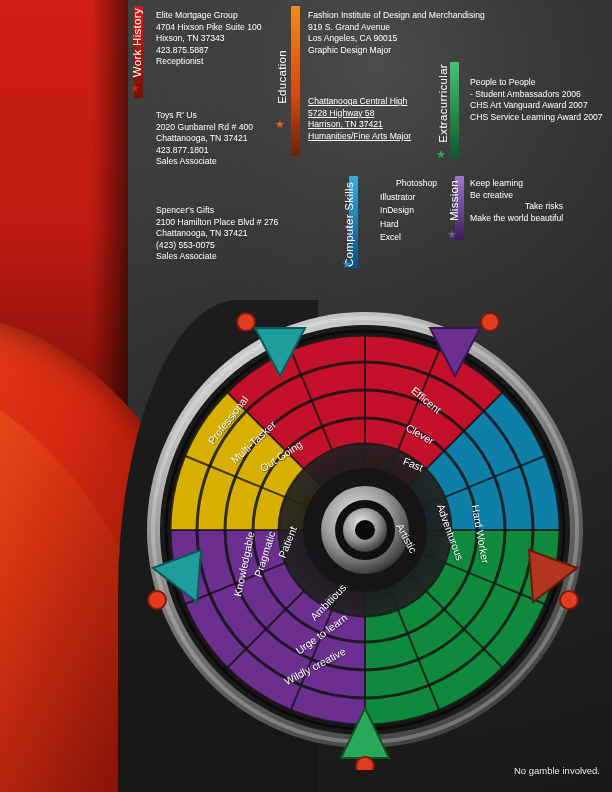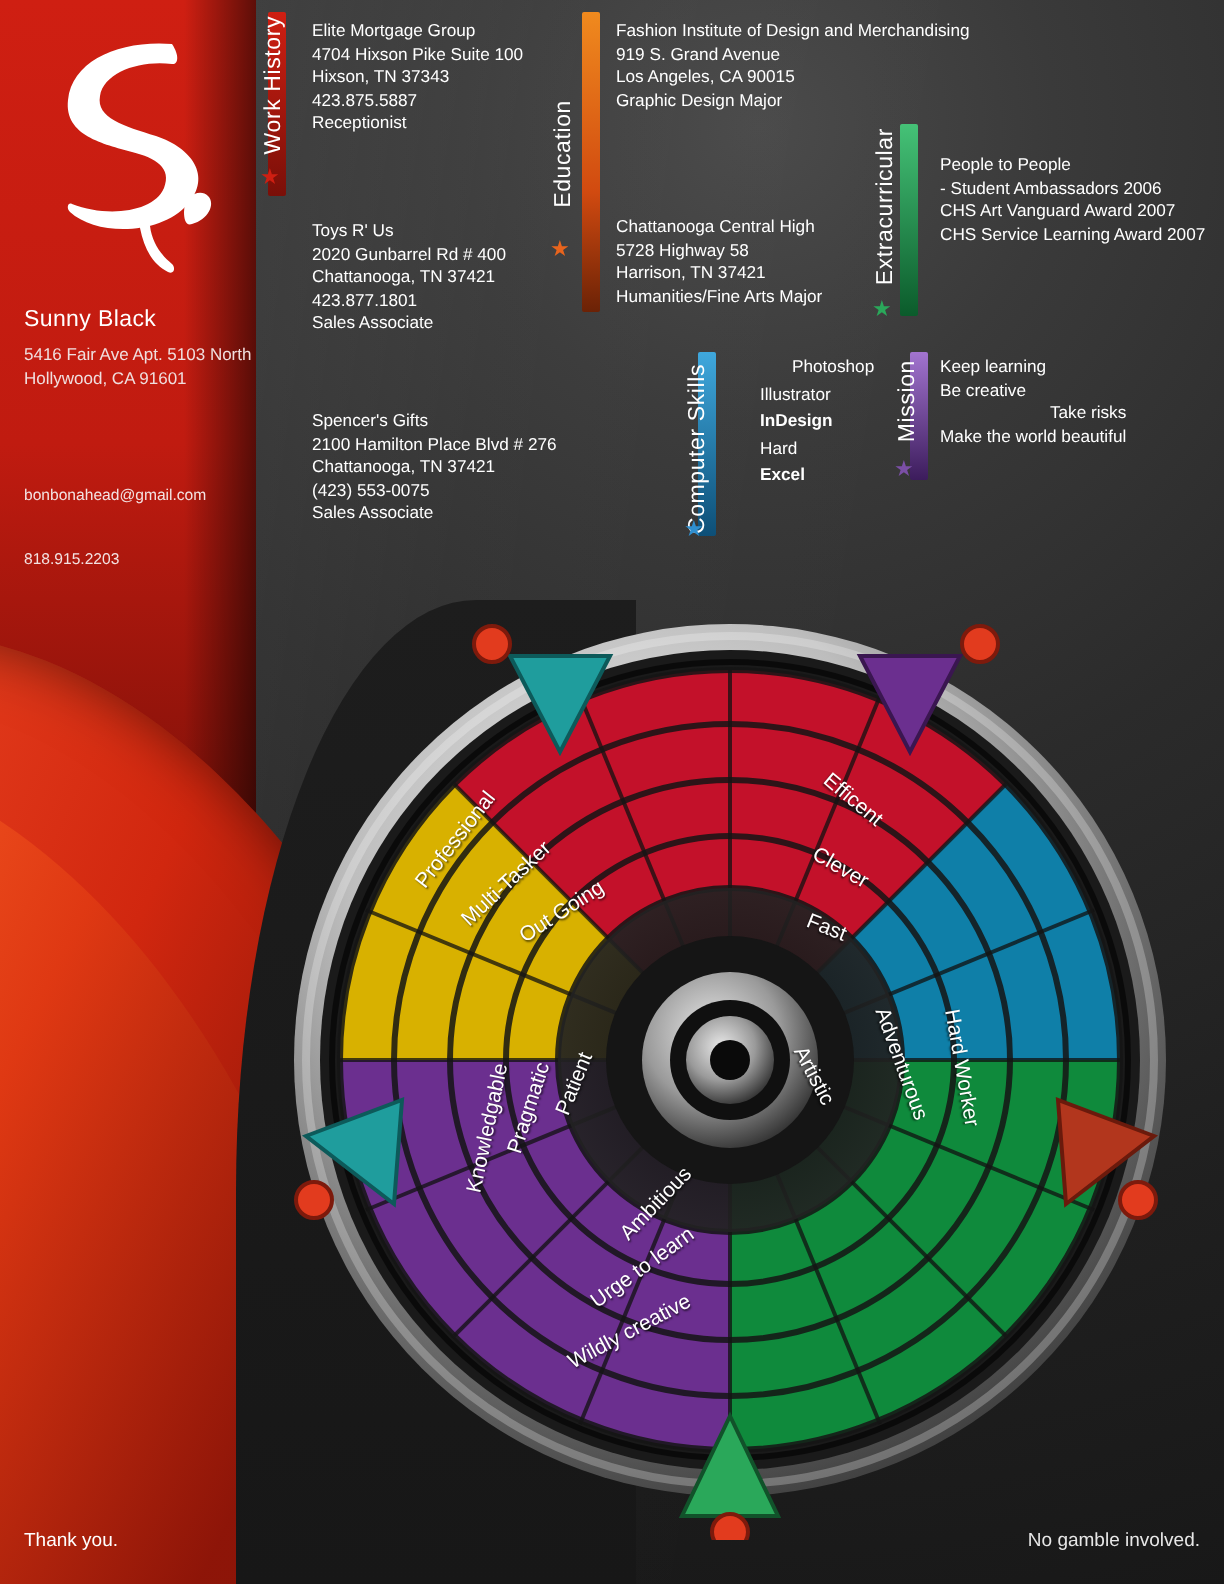--- a/index.html
+++ b/index.html
@@ -97,35 +97,20 @@
 
 <div class="page">
   <div class="bg-dark"></div>
   <div class="bg-sheen"></div>
 
   <div class="left-panel"></div>
   <div class="left-curve"></div>
   <div class="left-curve2"></div>
   <div class="left-mask"></div>
 
-  <div class="left-content">
-    <div class="logo">
-      <svg width="100" height="130" viewBox="0 0 100 130">
-        <path d="M72 8 C46 6 22 16 20 36 C18 54 38 58 52 62 C64 65 72 70 68 80 C63 92 40 95 22 88 C20 87 19 90 21 92 C34 104 66 104 80 88 C92 74 82 60 64 54 C48 49 34 45 36 34 C38 22 56 16 72 18 C75 18.5 76 14 72 8 Z" fill="#ffffff"></path>
-        <path d="M78 92 C78 84 86 80 90 84 C94 88 90 96 82 98 C79 99 78 96 78 92 Z" fill="#ffffff"></path>
-        <path d="M56 100 C58 110 62 118 70 122 C73 123.5 74 120 72 118 C66 113 62 107 61 99 C60.5 96 55.5 96 56 100 Z" fill="#ffffff"></path>
-      </svg>
-    </div>
-    <div class="name">Sunny Black</div>
-    <div class="addr">5416 Fair Ave Apt. 5103
-North Hollywood, CA 91601</div>
-    <div class="email">bonbonahead@gmail.com</div>
-    <div class="phone">818.915.2203</div>
-    <div class="thanks">Thank you.</div>
-  </div>
 
   <div class="tagline">No gamble involved.</div>
 
   <div class="strip" style="left:134px;top:6px;height:92px;background:linear-gradient(180deg,#cf1f12,#7a0f08);"></div>
   <div class="vtitle" style="left:131px;top:8px;">Work History</div>
   <div class="vstar" style="left:130px;top:82px;color:#cf1f12;">★</div>
 
   <div class="col-text" style="left:156px;top:10px;width:120px;">Elite Mortgage Group
 4704 Hixson Pike Suite 100
 Hixson, TN 37343
@@ -143,35 +128,35 @@
 Sales Associate</div>
 
   <div class="strip" style="left:291px;top:6px;height:150px;background:linear-gradient(180deg,#f08a1e,#d14a10 60%,#6b2206);"></div>
   <div class="vtitle" style="left:276px;top:50px;">Education</div>
   <div class="vstar" style="left:275px;top:118px;color:#e8641d;">★</div>
 
   <div class="col-text" style="left:308px;top:10px;width:220px;">Fashion Institute of Design and Merchandising
 919 S. Grand Avenue
 Los Angeles, CA 90015
 Graphic Design Major</div>
-  <div class="col-text" style="left:308px;top:108px;width:220px;">Chattanooga Central High
+  <div class="col-text" style="left:308px;top:96px;width:220px;text-decoration:underline;">Chattanooga Central High
 5728 Highway 58
 Harrison, TN 37421
 Humanities/Fine Arts Major</div>
 
   <div class="strip" style="left:349px;top:176px;height:92px;background:linear-gradient(180deg,#3fa8dd,#0d4f77);"></div>
   <div class="vtitle" style="left:343px;top:182px;">Computer Skills</div>
   <div class="vstar" style="left:342px;top:258px;color:#2f8fd0;">★</div>
 
   <div style="position:absolute;left:380px;top:178px;">
     <div class="col-text" style="position:relative;left:16px;top:0;">Photoshop</div>
     <div class="col-text" style="position:relative;left:0;top:2px;">Illustrator</div>
-    <div class="col-text" style="position:relative;left:0;top:4px;font-weight:bold;">InDesign</div>
+    <div class="col-text" style="position:relative;left:0;top:4px;">InDesign</div>
     <div class="col-text" style="position:relative;left:0;top:6px;">Hard</div>
-    <div class="col-text" style="position:relative;left:0;top:8px;font-weight:bold;">Excel</div>
+    <div class="col-text" style="position:relative;left:0;top:8px;">Excel</div>
   </div>
 
   <div class="strip" style="left:450px;top:62px;height:96px;background:linear-gradient(180deg,#45c277,#0b5b2b);"></div>
   <div class="vtitle" style="left:437px;top:64px;">Extracurricular</div>
   <div class="vstar" style="left:436px;top:148px;color:#2aa85a;">★</div>
 
   <div style="position:absolute;left:470px;top:66px;margin-top:11px;">
     <div class="col-text" style="position:relative;">People to People</div>
     <div class="col-text" style="position:relative;">- Student Ambassadors 2006</div>
     <div class="col-text" style="position:relative;">CHS Art Vanguard Award 2007</div>

